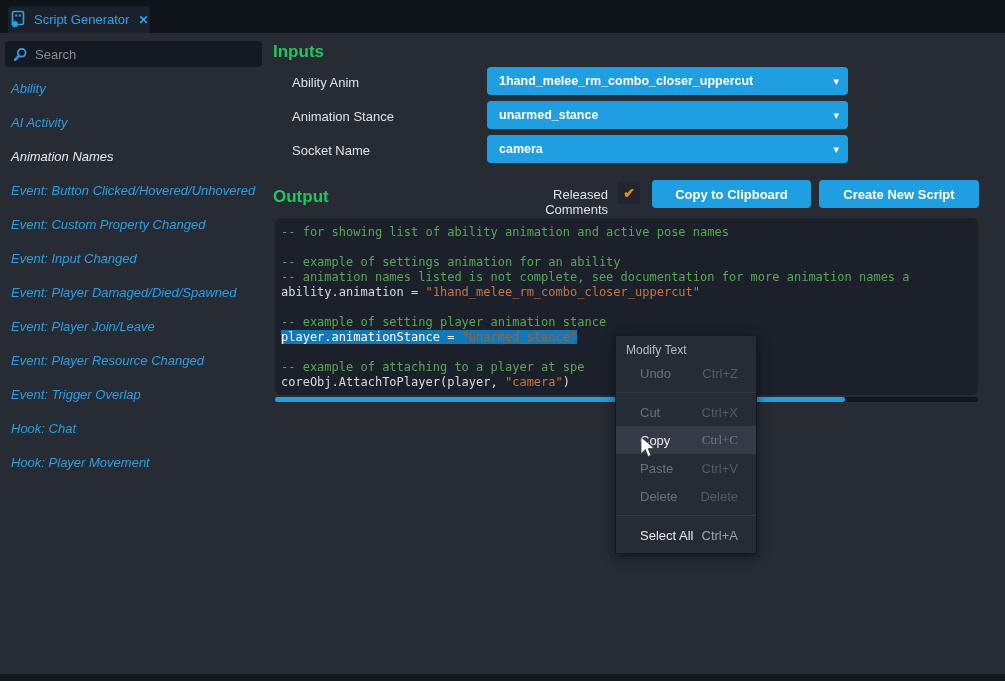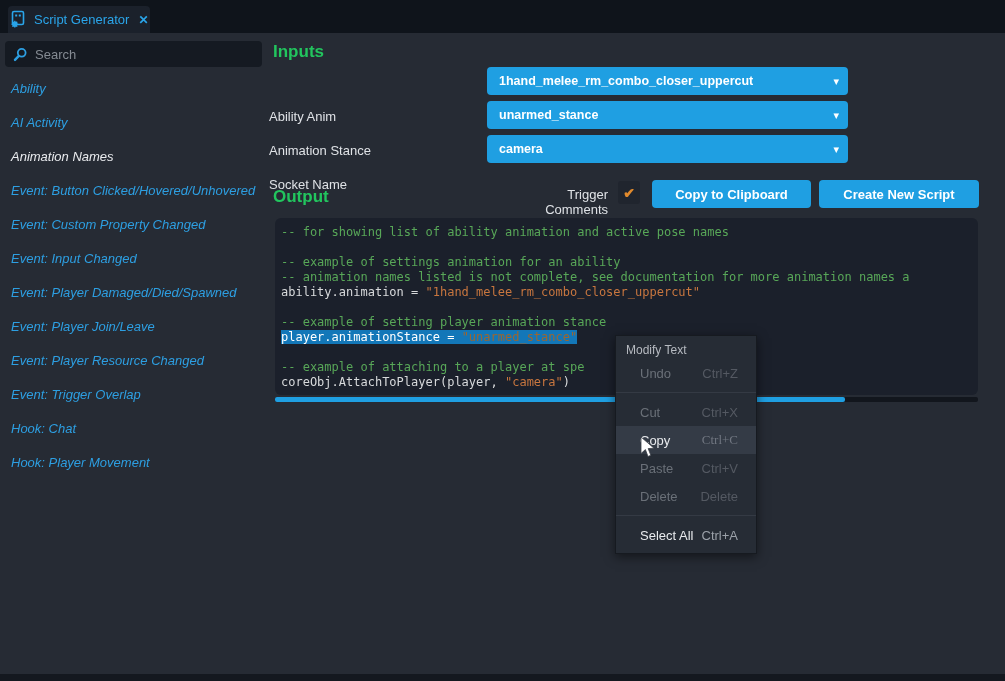--- a/index.html
+++ b/index.html
@@ -21,21 +21,21 @@
   .side-list{position:absolute;left:0;top:38px;right:0;font-style:italic;}
   .side-item{height:34px;display:flex;align-items:center;padding-left:11px;font-size:13px;
              color:#2d9fe2;cursor:pointer;}
   .side-item.selected{color:#e9ebee;}
 
   
   .section-header{position:absolute;color:#22c55e;font-weight:bold;font-size:17px;}
   .hdr-inputs{left:273px;top:42px;}
   .hdr-output{left:273px;top:187px;}
 
-  .field-label{position:absolute;left:269px;color:#dfe2e6;font-size:13px;margin-top:34px;}
+  .field-label{position:absolute;left:292px;color:#dfe2e6;font-size:13px;}
   .fl-1{top:75px;} .fl-2{top:109px;} .fl-3{top:143px;}
   .dropdown{position:absolute;left:487px;width:361px;height:28px;background:#1f9fe2;border-radius:4px;
             display:flex;align-items:center;box-sizing:border-box;padding:0 26px 0 12px;cursor:pointer;}
   .dd-1{top:67px;} .dd-2{top:101px;} .dd-3{top:135px;}
   .dd-value{color:#ffffff;font-size:12.5px;font-weight:bold;white-space:nowrap;overflow:hidden;}
   .dd-caret{position:absolute;right:9px;top:50%;transform:translateY(-50%);color:#ffffff;font-size:11px;}
 
   .inc-comments{position:absolute;left:505px;top:187px;width:103px;text-align:right;
                 color:#dfe2e6;font-size:13px;}
   .checkbox{position:absolute;left:618px;top:181px;width:22px;height:23px;background:#20252e;
@@ -147,21 +147,21 @@
     <span class="dd-caret">▾</span>
   </div>
 
   <div class="field-label fl-3">Socket Name</div>
   <div class="dropdown dd-3">
     <span class="dd-value">camera</span>
     <span class="dd-caret">▾</span>
   </div>
 
   <div class="section-header hdr-output">Output</div>
-  <div class="inc-comments">Trigger Comments</div>
+  <div class="inc-comments">Released Comments</div>
   <div class="checkbox">
     <span class="checkmark">✔</span>
   </div>
   <button class="btn btn-copy">Copy to Clipboard</button>
   <button class="btn btn-create">Create New Script</button>
 
   <div class="code-area">
       <div class="code-line"><span class="tok-comment">-- for showing list of ability animation and active pose names</span></div>
       <div class="code-line">&nbsp;</div>
       <div class="code-line"><span class="tok-comment">-- example of settings animation for an ability</span></div>

